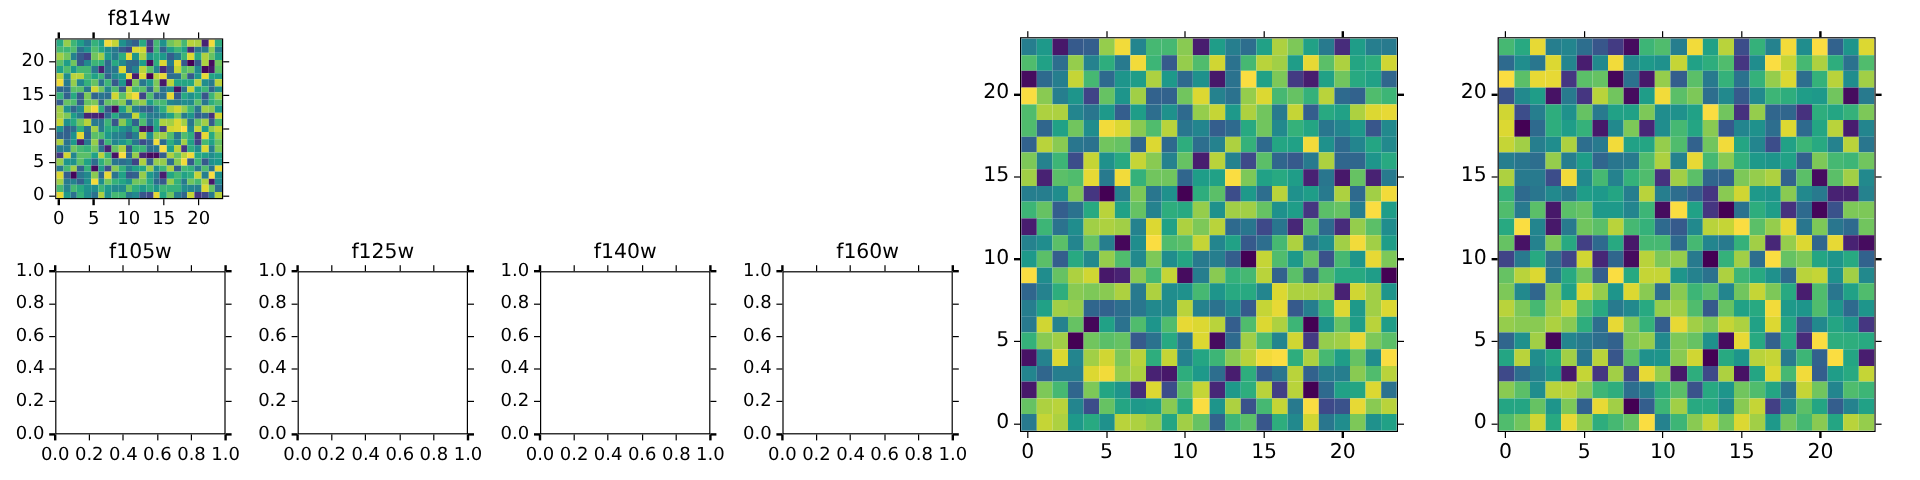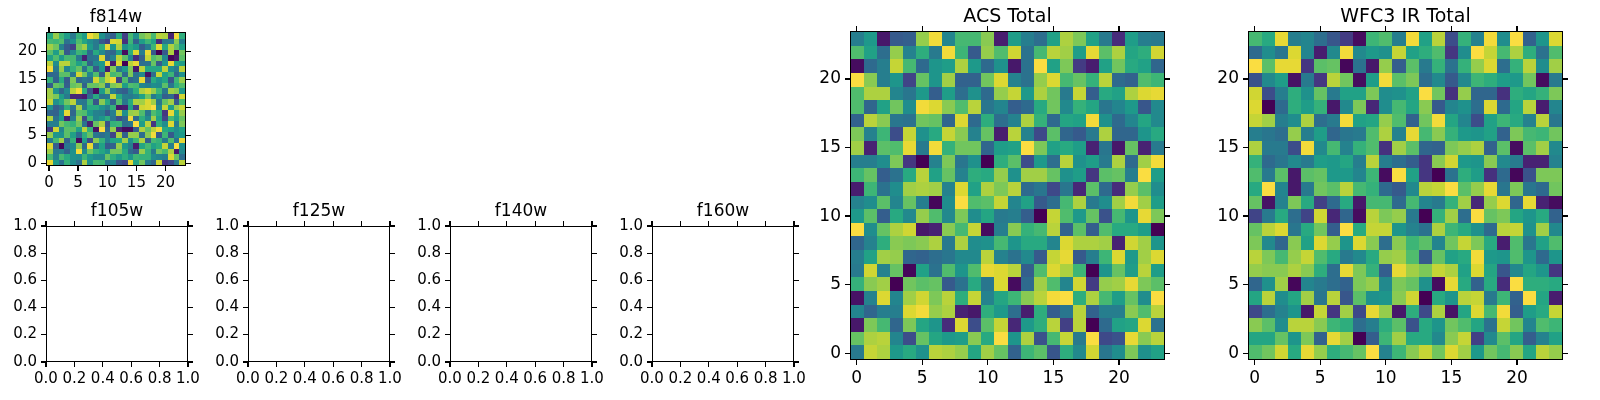--- a/index.html
+++ b/index.html
@@ -628,23 +628,20 @@
   <div class="panel" style="left:450px;top:198px;width:142px;height:180px;">
     <div class="panel-title" style="top:4px;">f140w</div>
   </div>
   <div class="axes-frame" id="ax-f140w" style="left:450px;top:226px;width:142px;height:136px;"></div>
 
   <div class="panel" style="left:652px;top:198px;width:142px;height:180px;">
     <div class="panel-title" style="top:4px;">f160w</div>
   </div>
   <div class="axes-frame" id="ax-f160w" style="left:652px;top:226px;width:142px;height:136px;"></div>
 
-  <div class="panel" style="left:850px;top:2px;width:315px;height:30px;">
-    <div class="panel-title" style="top:4px;font-size:19px;line-height:19px;">ACS Total</div>
-  </div>
   <div class="axes-frame" id="ax-acs" style="left:850px;top:31px;width:315px;height:329px;">
       <div class="heat" style="grid-template-columns: repeat(24, 1fr); grid-template-rows: repeat(24, 1fr);">
         <i style="background:rgb(38,126,142)"></i>
         <i style="background:rgb(30,153,138)"></i>
         <i style="background:rgb(71,24,106)"></i>
         <i style="background:rgb(54,90,140)"></i>
         <i style="background:rgb(52,94,141)"></i>
         <i style="background:rgb(149,205,76)"></i>
         <i style="background:rgb(242,219,58)"></i>
         <i style="background:rgb(35,133,142)"></i>
@@ -1212,23 +1209,20 @@
         <i style="background:rgb(34,137,141)"></i>
         <i style="background:rgb(208,214,51)"></i>
         <i style="background:rgb(41,118,142)"></i>
         <i style="background:rgb(32,141,141)"></i>
         <i style="background:rgb(125,200,88)"></i>
         <i style="background:rgb(31,145,140)"></i>
         <i style="background:rgb(33,161,134)"></i>
       </div>
     </div>
 
-  <div class="panel" style="left:1248px;top:2px;width:315px;height:30px;">
-    <div class="panel-title" style="top:4px;font-size:19px;line-height:19px;">WFC3 IR Total</div>
-  </div>
   <div class="axes-frame" id="ax-wfc3" style="left:1248px;top:31px;width:315px;height:329px;">
       <div class="heat" style="grid-template-columns: repeat(24, 1fr); grid-template-rows: repeat(24, 1fr);">
         <i style="background:rgb(70,184,114)"></i>
         <i style="background:rgb(40,169,129)"></i>
         <i style="background:rgb(231,217,53)"></i>
         <i style="background:rgb(38,126,142)"></i>
         <i style="background:rgb(35,133,142)"></i>
         <i style="background:rgb(45,110,142)"></i>
         <i style="background:rgb(56,86,139)"></i>
         <i style="background:rgb(67,59,131)"></i>

